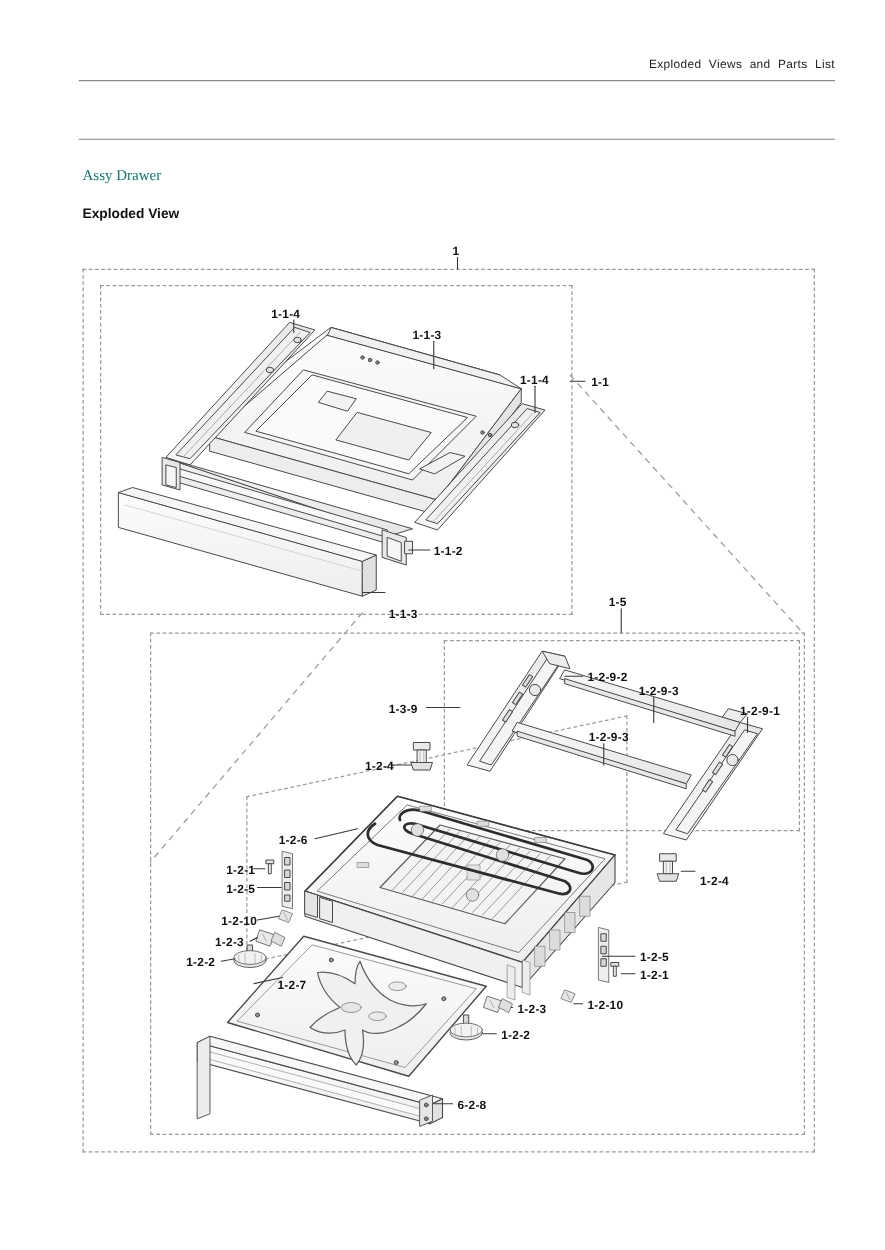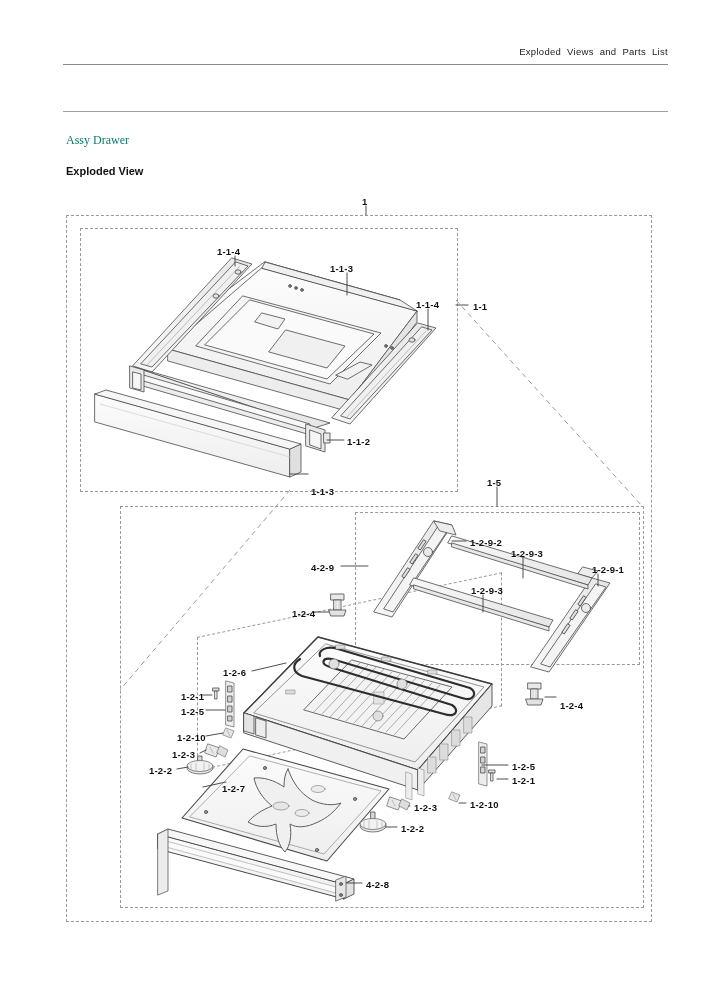--- a/index.html
+++ b/index.html
@@ -398,21 +398,21 @@
       <line x1="386" y1="827" x2="397" y2="827"></line>
 
       <line x1="347" y1="883" x2="362" y2="883"></line>
     </g>
   </svg>
 
   <div id="label-layer">
       <div class="lbl" style="left: 362px; top: 196px;">1</div>
       <div class="lbl" style="left: 473px; top: 301px;">1-1</div>
       <div class="lbl" style="left: 487px; top: 477px;">1-5</div>
-      <div class="lbl" style="left: 311px; top: 562px;">4-2-9</div>
+      <div class="lbl" style="left: 311px; top: 562px;">1-3-9</div>
       <div class="lbl" style="left: 217px; top: 246px;">1-1-4</div>
       <div class="lbl" style="left: 330px; top: 263px;">1-1-3</div>
       <div class="lbl" style="left: 416px; top: 299px;">1-1-4</div>
       <div class="lbl" style="left: 347px; top: 436px;">1-1-2</div>
       <div class="lbl" style="left: 311px; top: 486px;">1-1-3</div>
       <div class="lbl" style="left: 470px; top: 537px;">1-2-9-2</div>
       <div class="lbl" style="left: 511px; top: 548px;">1-2-9-3</div>
       <div class="lbl" style="left: 471px; top: 585px;">1-2-9-3</div>
       <div class="lbl" style="left: 592px; top: 564px;">1-2-9-1</div>
       <div class="lbl" style="left: 292px; top: 608px;">1-2-4</div>
@@ -422,16 +422,16 @@
       <div class="lbl" style="left: 181px; top: 706px;">1-2-5</div>
       <div class="lbl" style="left: 177px; top: 732px;">1-2-10</div>
       <div class="lbl" style="left: 172px; top: 749px;">1-2-3</div>
       <div class="lbl" style="left: 149px; top: 765px;">1-2-2</div>
       <div class="lbl" style="left: 176px; top: 783px; margin-left: 46px;">1-2-7</div>
       <div class="lbl" style="left: 512px; top: 761px;">1-2-5</div>
       <div class="lbl" style="left: 512px; top: 775px;">1-2-1</div>
       <div class="lbl" style="left: 414px; top: 802px;">1-2-3</div>
       <div class="lbl" style="left: 470px; top: 799px;">1-2-10</div>
       <div class="lbl" style="left: 401px; top: 823px;">1-2-2</div>
-      <div class="lbl" style="left: 366px; top: 879px;">4-2-8</div>
+      <div class="lbl" style="left: 366px; top: 879px;">6-2-8</div>
     </div>
 
 </div>
 
 </body></html>

